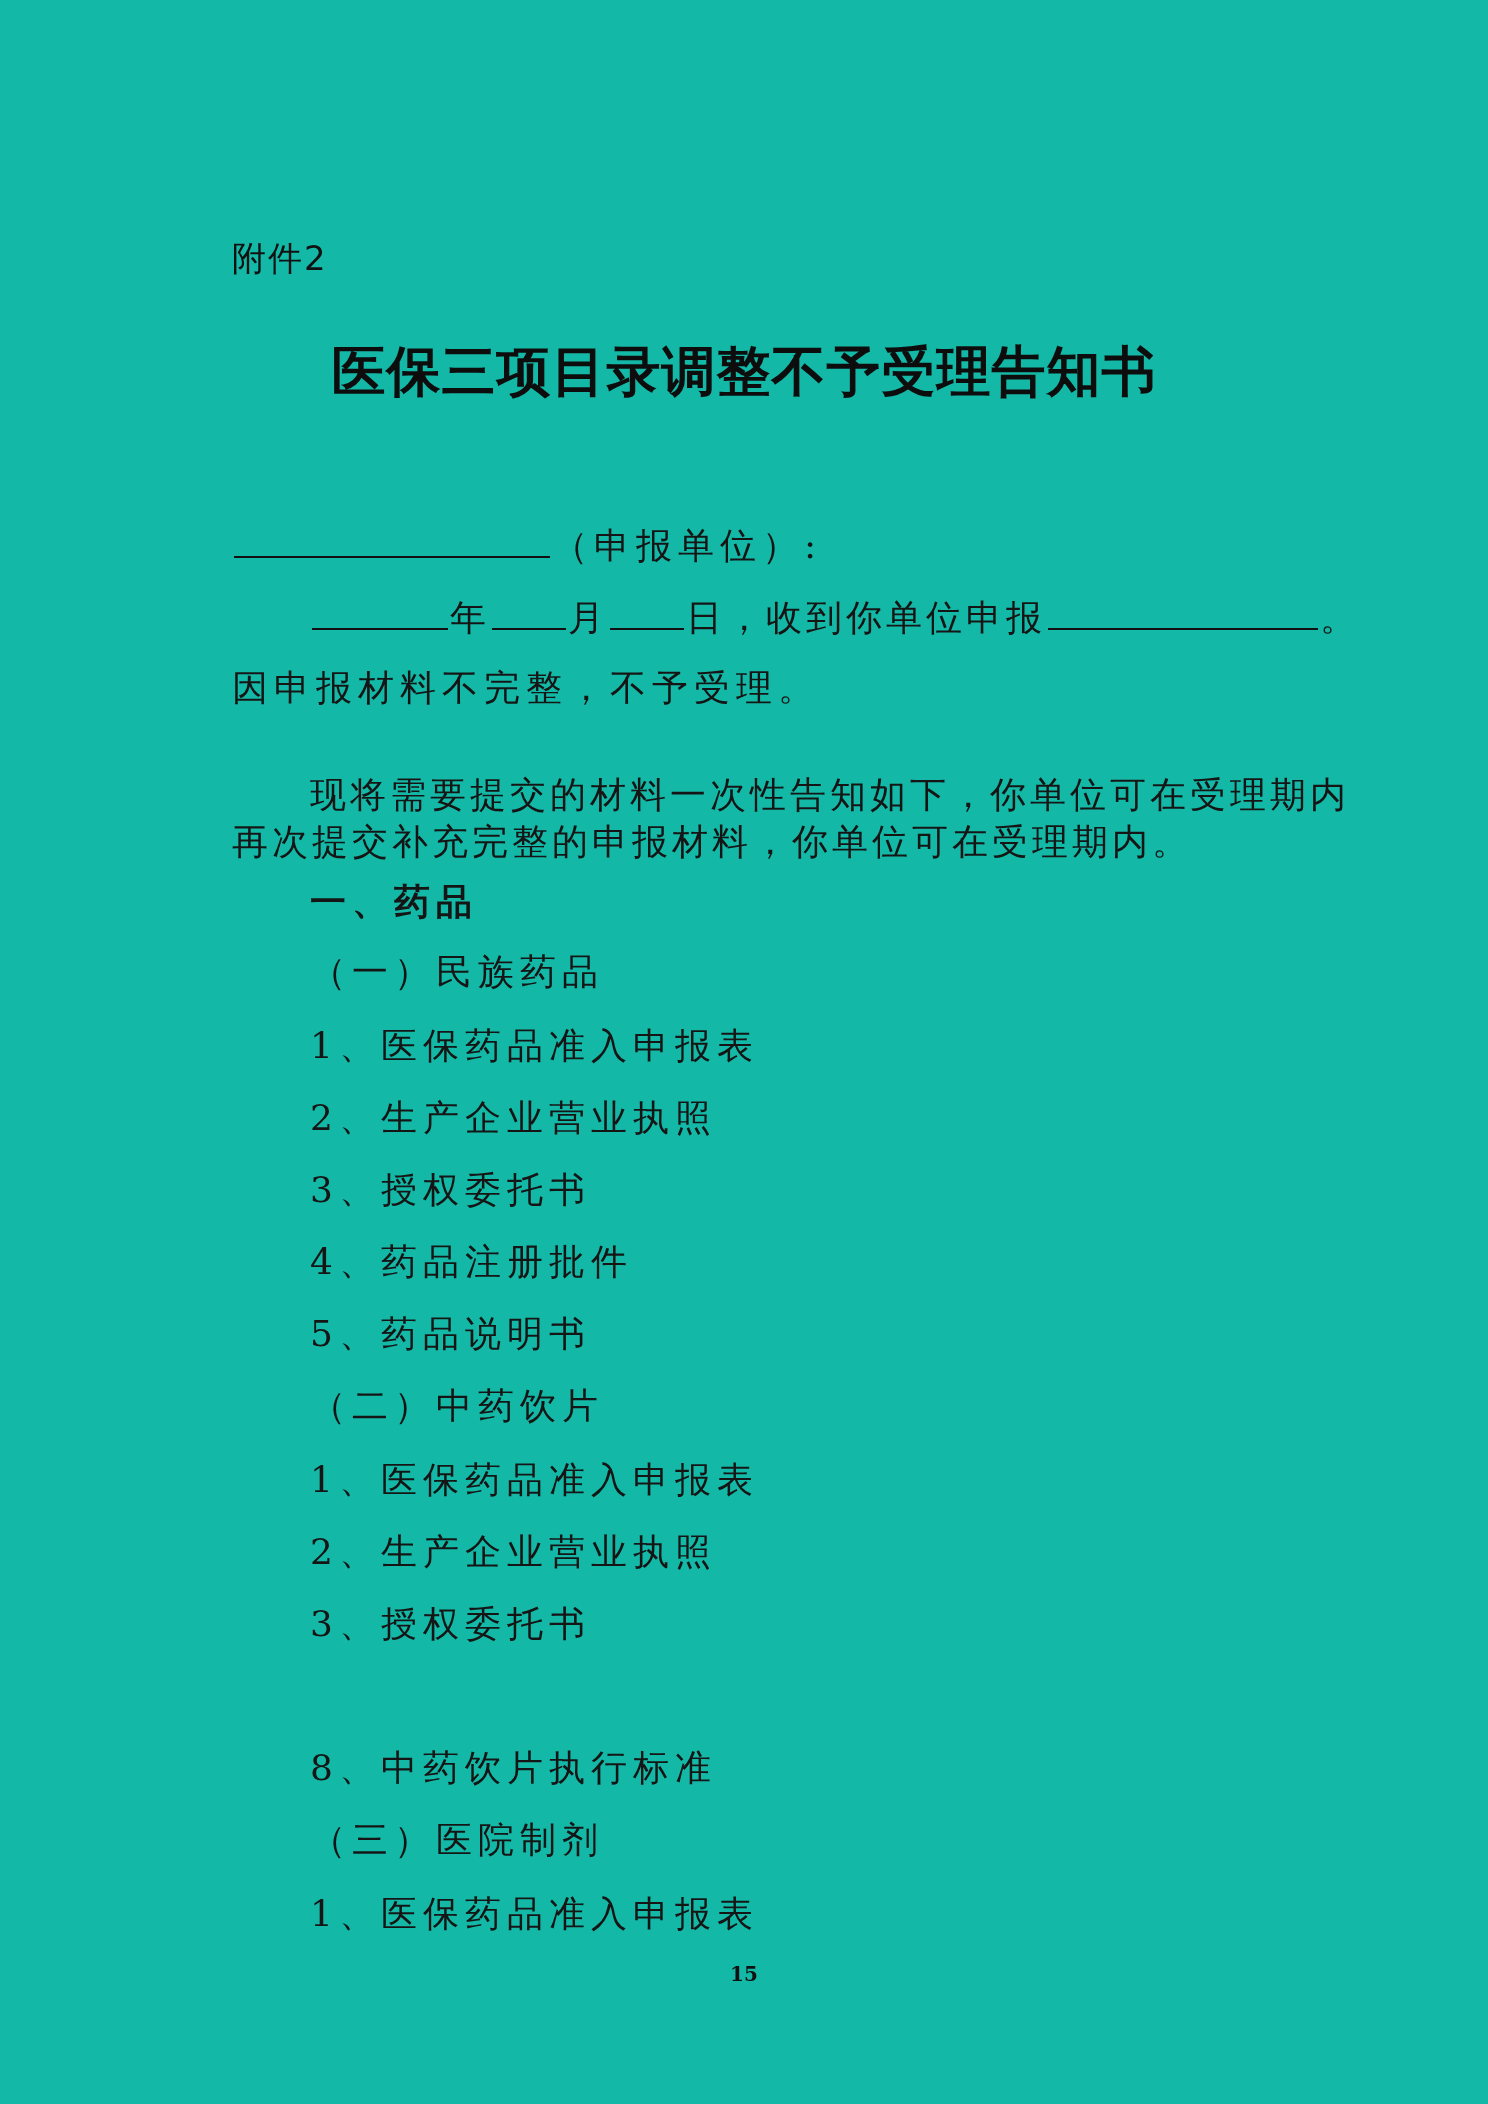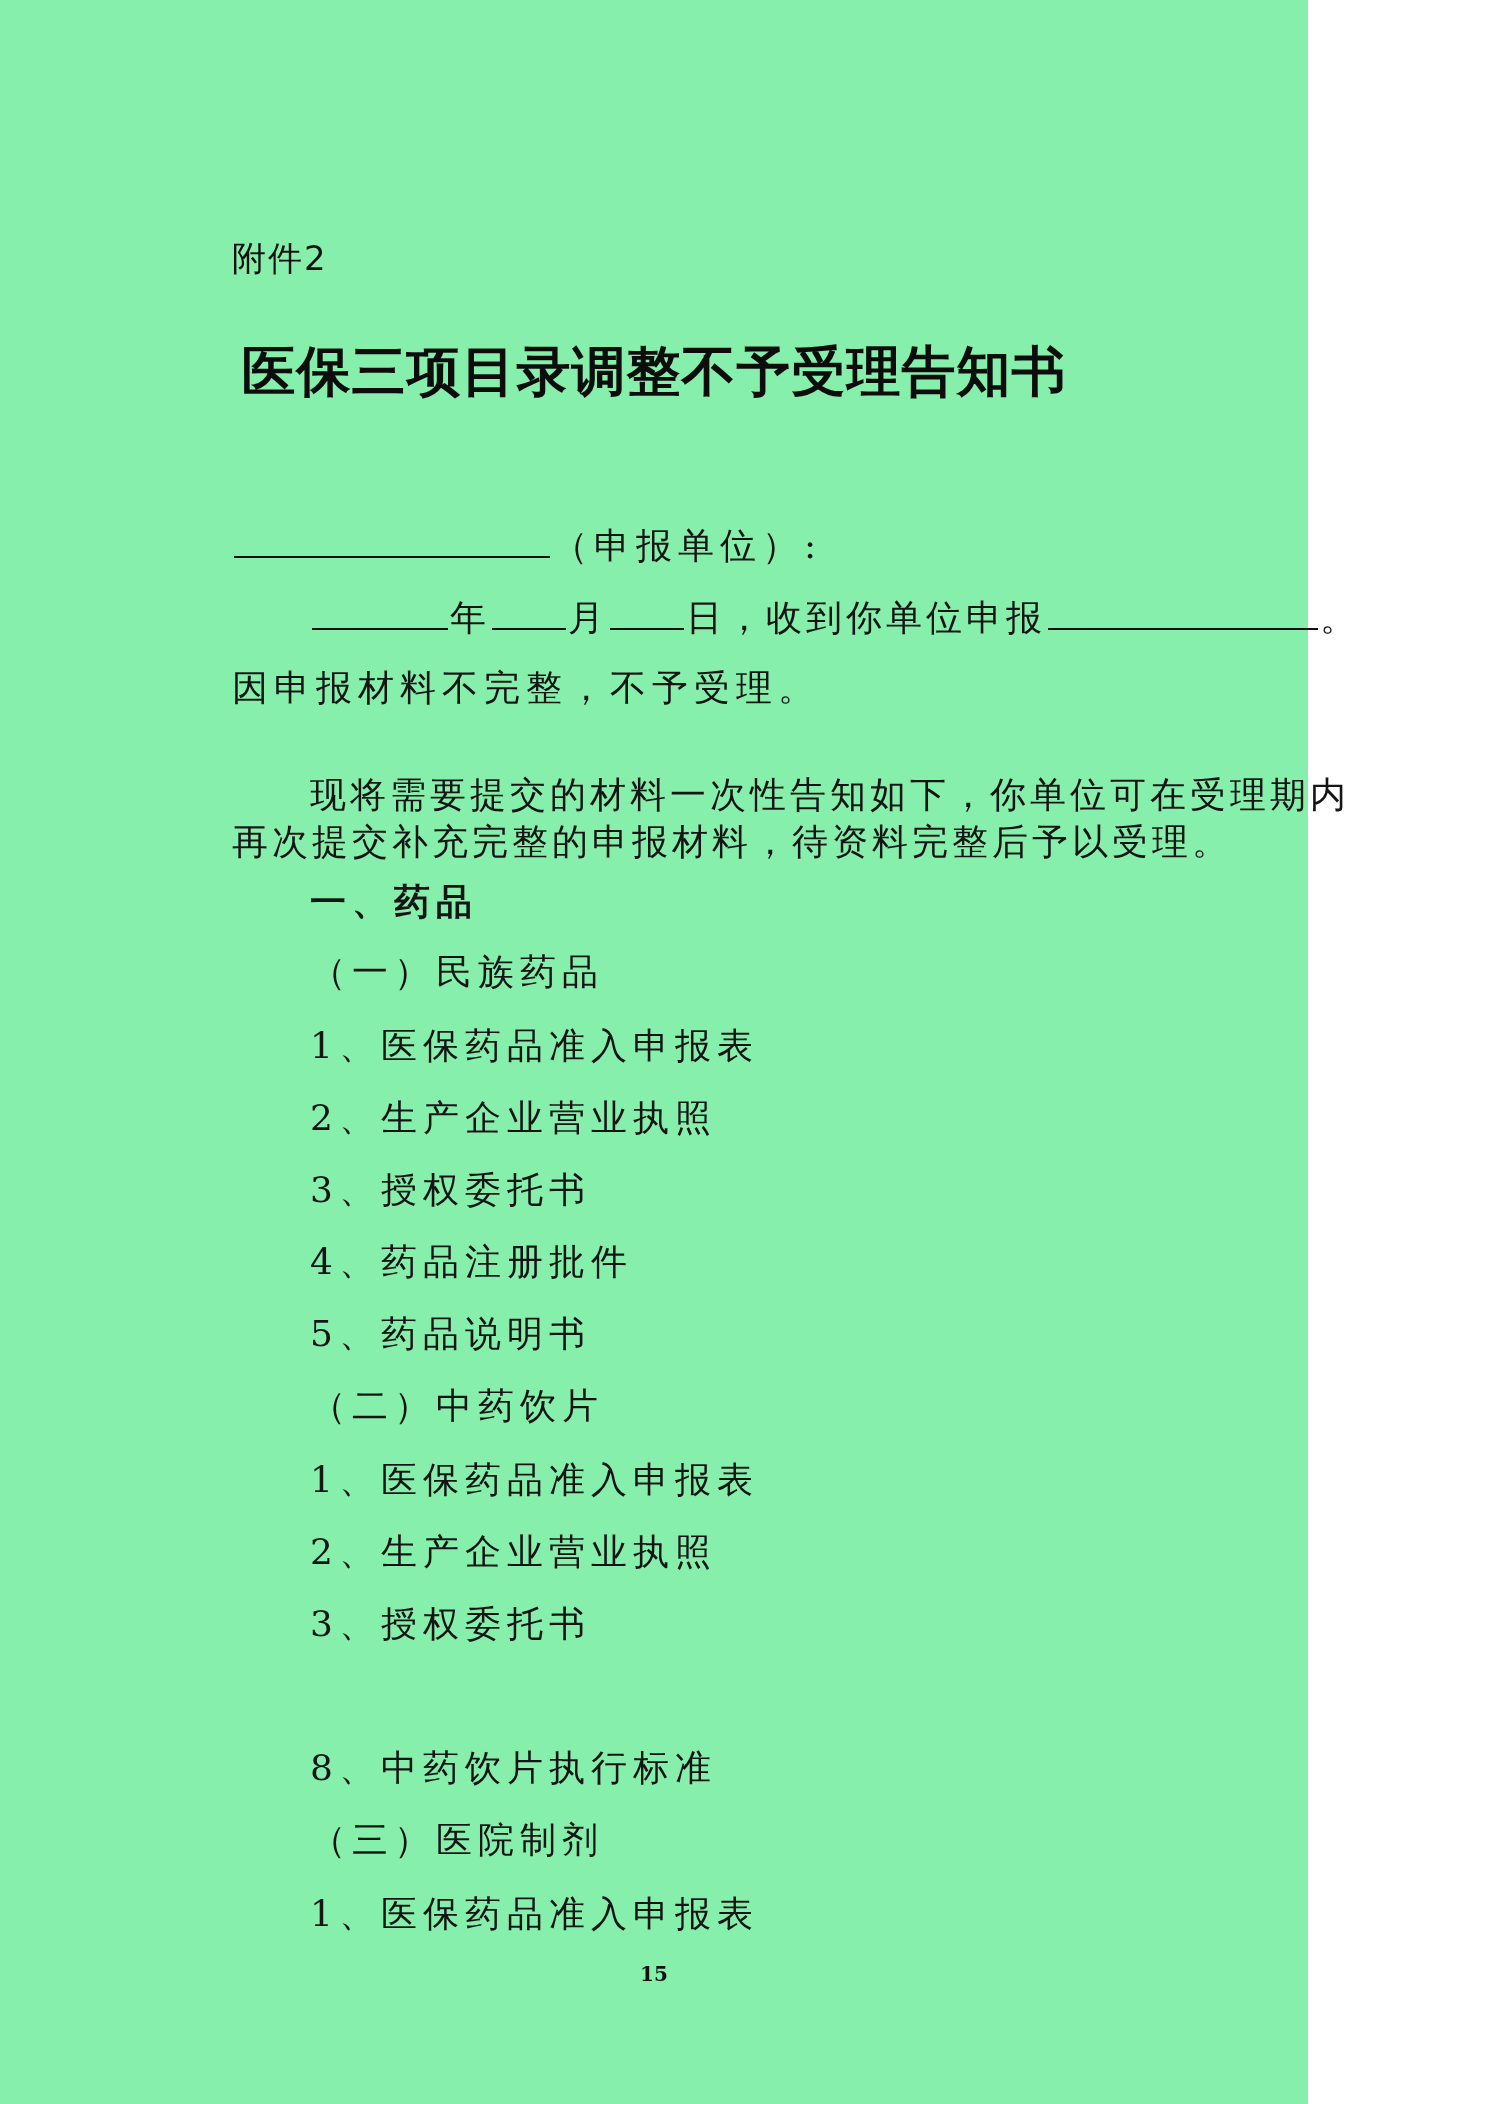--- a/index.html
+++ b/index.html
@@ -1,21 +1,21 @@
 <!DOCTYPE html>
 <html><head>
   <meta charset="utf-8">
   <style>
     html, body { margin: 0; padding: 0; background: #ffffff; }
     body {
       width: 1488px; height: 2104px; position: relative; overflow: hidden;
       font-family: "DejaVu Serif", "Liberation Serif", serif;
       color: #1a1a1a;
     }
-    .page { position: absolute; left: 0; top: 0; width: 1308px; height: 2104px; background: #86efac; }
+    .page { position: absolute; left: 0; top: 0; width: 1488px; height: 2104px; background: #14b8a6; }
     .attachment {
       position: absolute; left: 232px; top: 236px;
       font-family: "DejaVu Sans", "Liberation Sans", sans-serif;
       font-size: 34px; letter-spacing: 2px; color: #111;
     }
     .title {
       position: absolute; left: 0; right: 0; top: 336px; text-align: center;
       font-family: "DejaVu Serif", "Liberation Serif", serif;
       font-weight: bold; font-size: 54px; letter-spacing: 1px; color: #0d0d0d;
     }
@@ -46,21 +46,21 @@
     <span class="blank b1"></span><span>（申报单位）:</span>
   </div>
 
   <div class="line" style="left:310px; top:594px; letter-spacing:4px;">
     <span class="blank b2"></span><span>年</span><span class="blank b3"></span><span>月</span><span class="blank b4"></span><span>日，收到你单位申报</span><span class="blank b5"></span><span>。</span>
   </div>
 
   <div class="line" style="left:232px; top:664px;">因申报材料不完整，不予受理。</div>
 
   <div class="line" style="left:310px; top:748px; letter-spacing:4px;margin-top:23px;">现将需要提交的材料一次性告知如下，你单位可在受理期内</div>
-  <div class="line" style="left:232px; top:818px; letter-spacing:4px;">再次提交补充完整的申报材料，待资料完整后予以受理。</div>
+  <div class="line" style="left:232px; top:818px; letter-spacing:4px;">再次提交补充完整的申报材料，你单位可在受理期内。</div>
 
   <div class="line heading1" style="left:310px; top:878px;">一、药品</div>
 
   <div class="line" style="left:310px; top:948px;">（一）民族药品</div>
   <div class="line" style="left:310px; top:1022px;">1、医保药品准入申报表</div>
   <div class="line" style="left:310px; top:1094px;">2、生产企业营业执照</div>
   <div class="line" style="left:310px; top:1166px;">3、授权委托书</div>
   <div class="line" style="left:310px; top:1238px;">4、药品注册批件</div>
   <div class="line" style="left:310px; top:1310px;">5、药品说明书</div>
 

